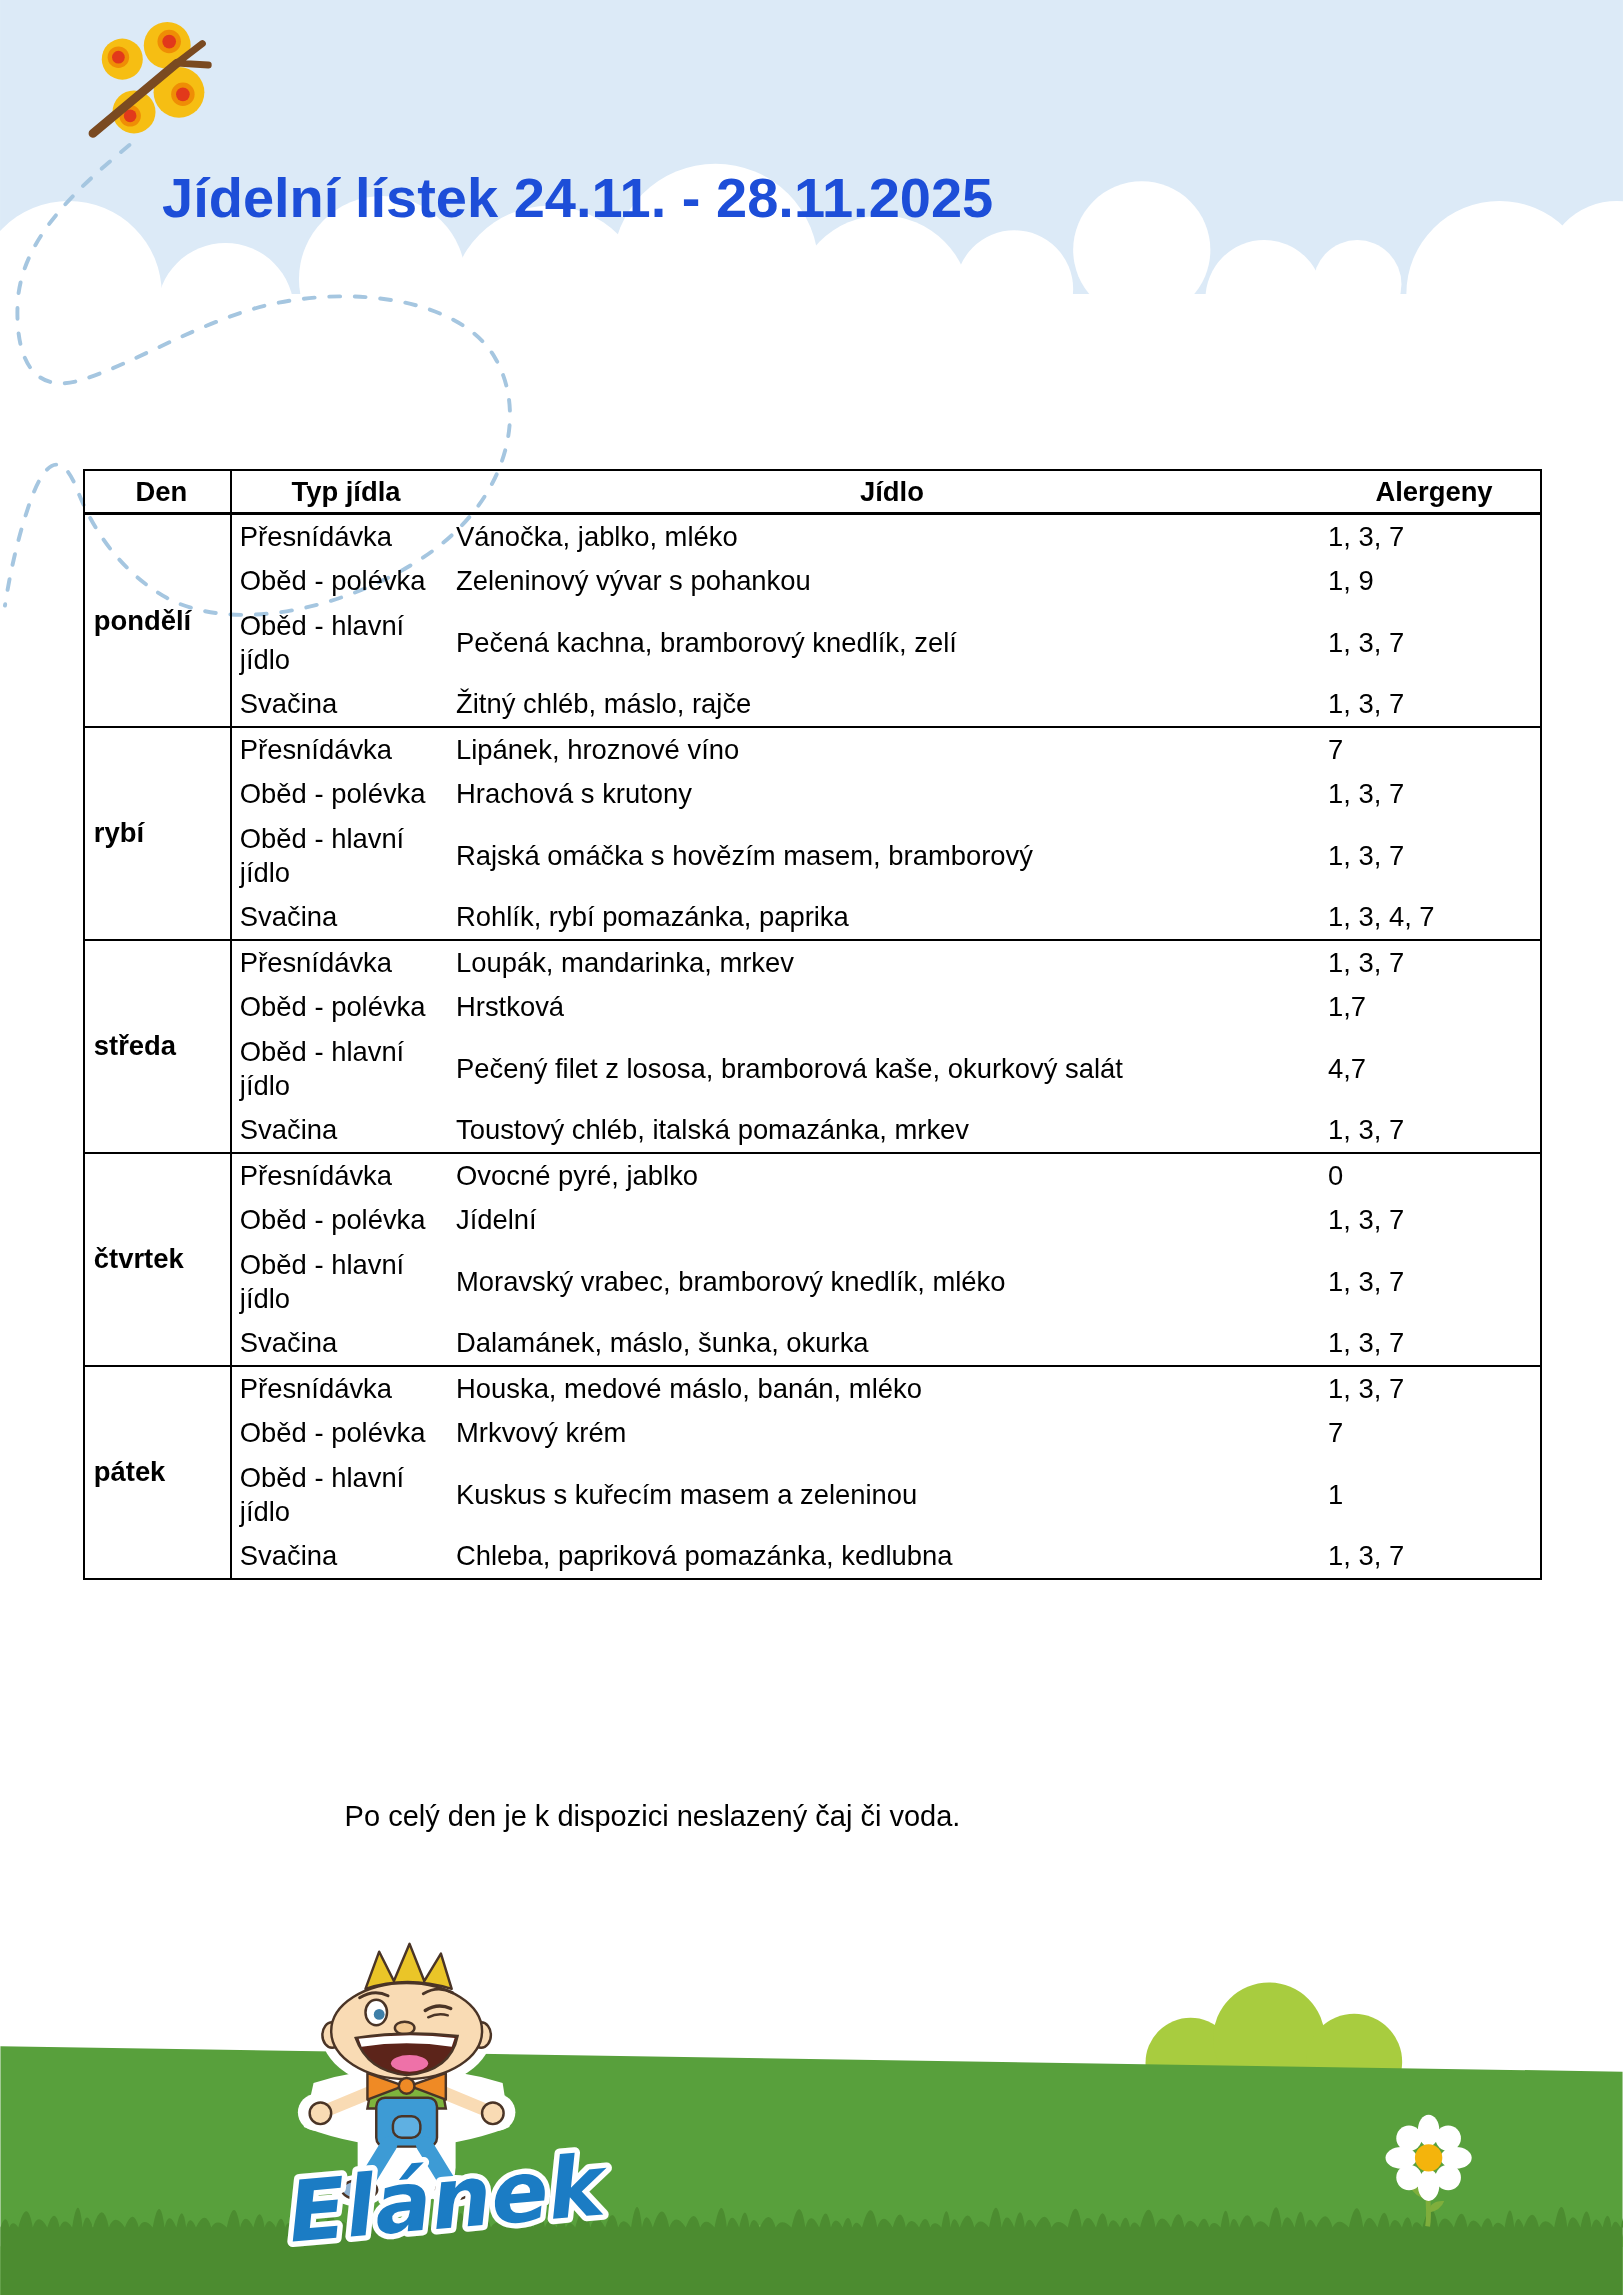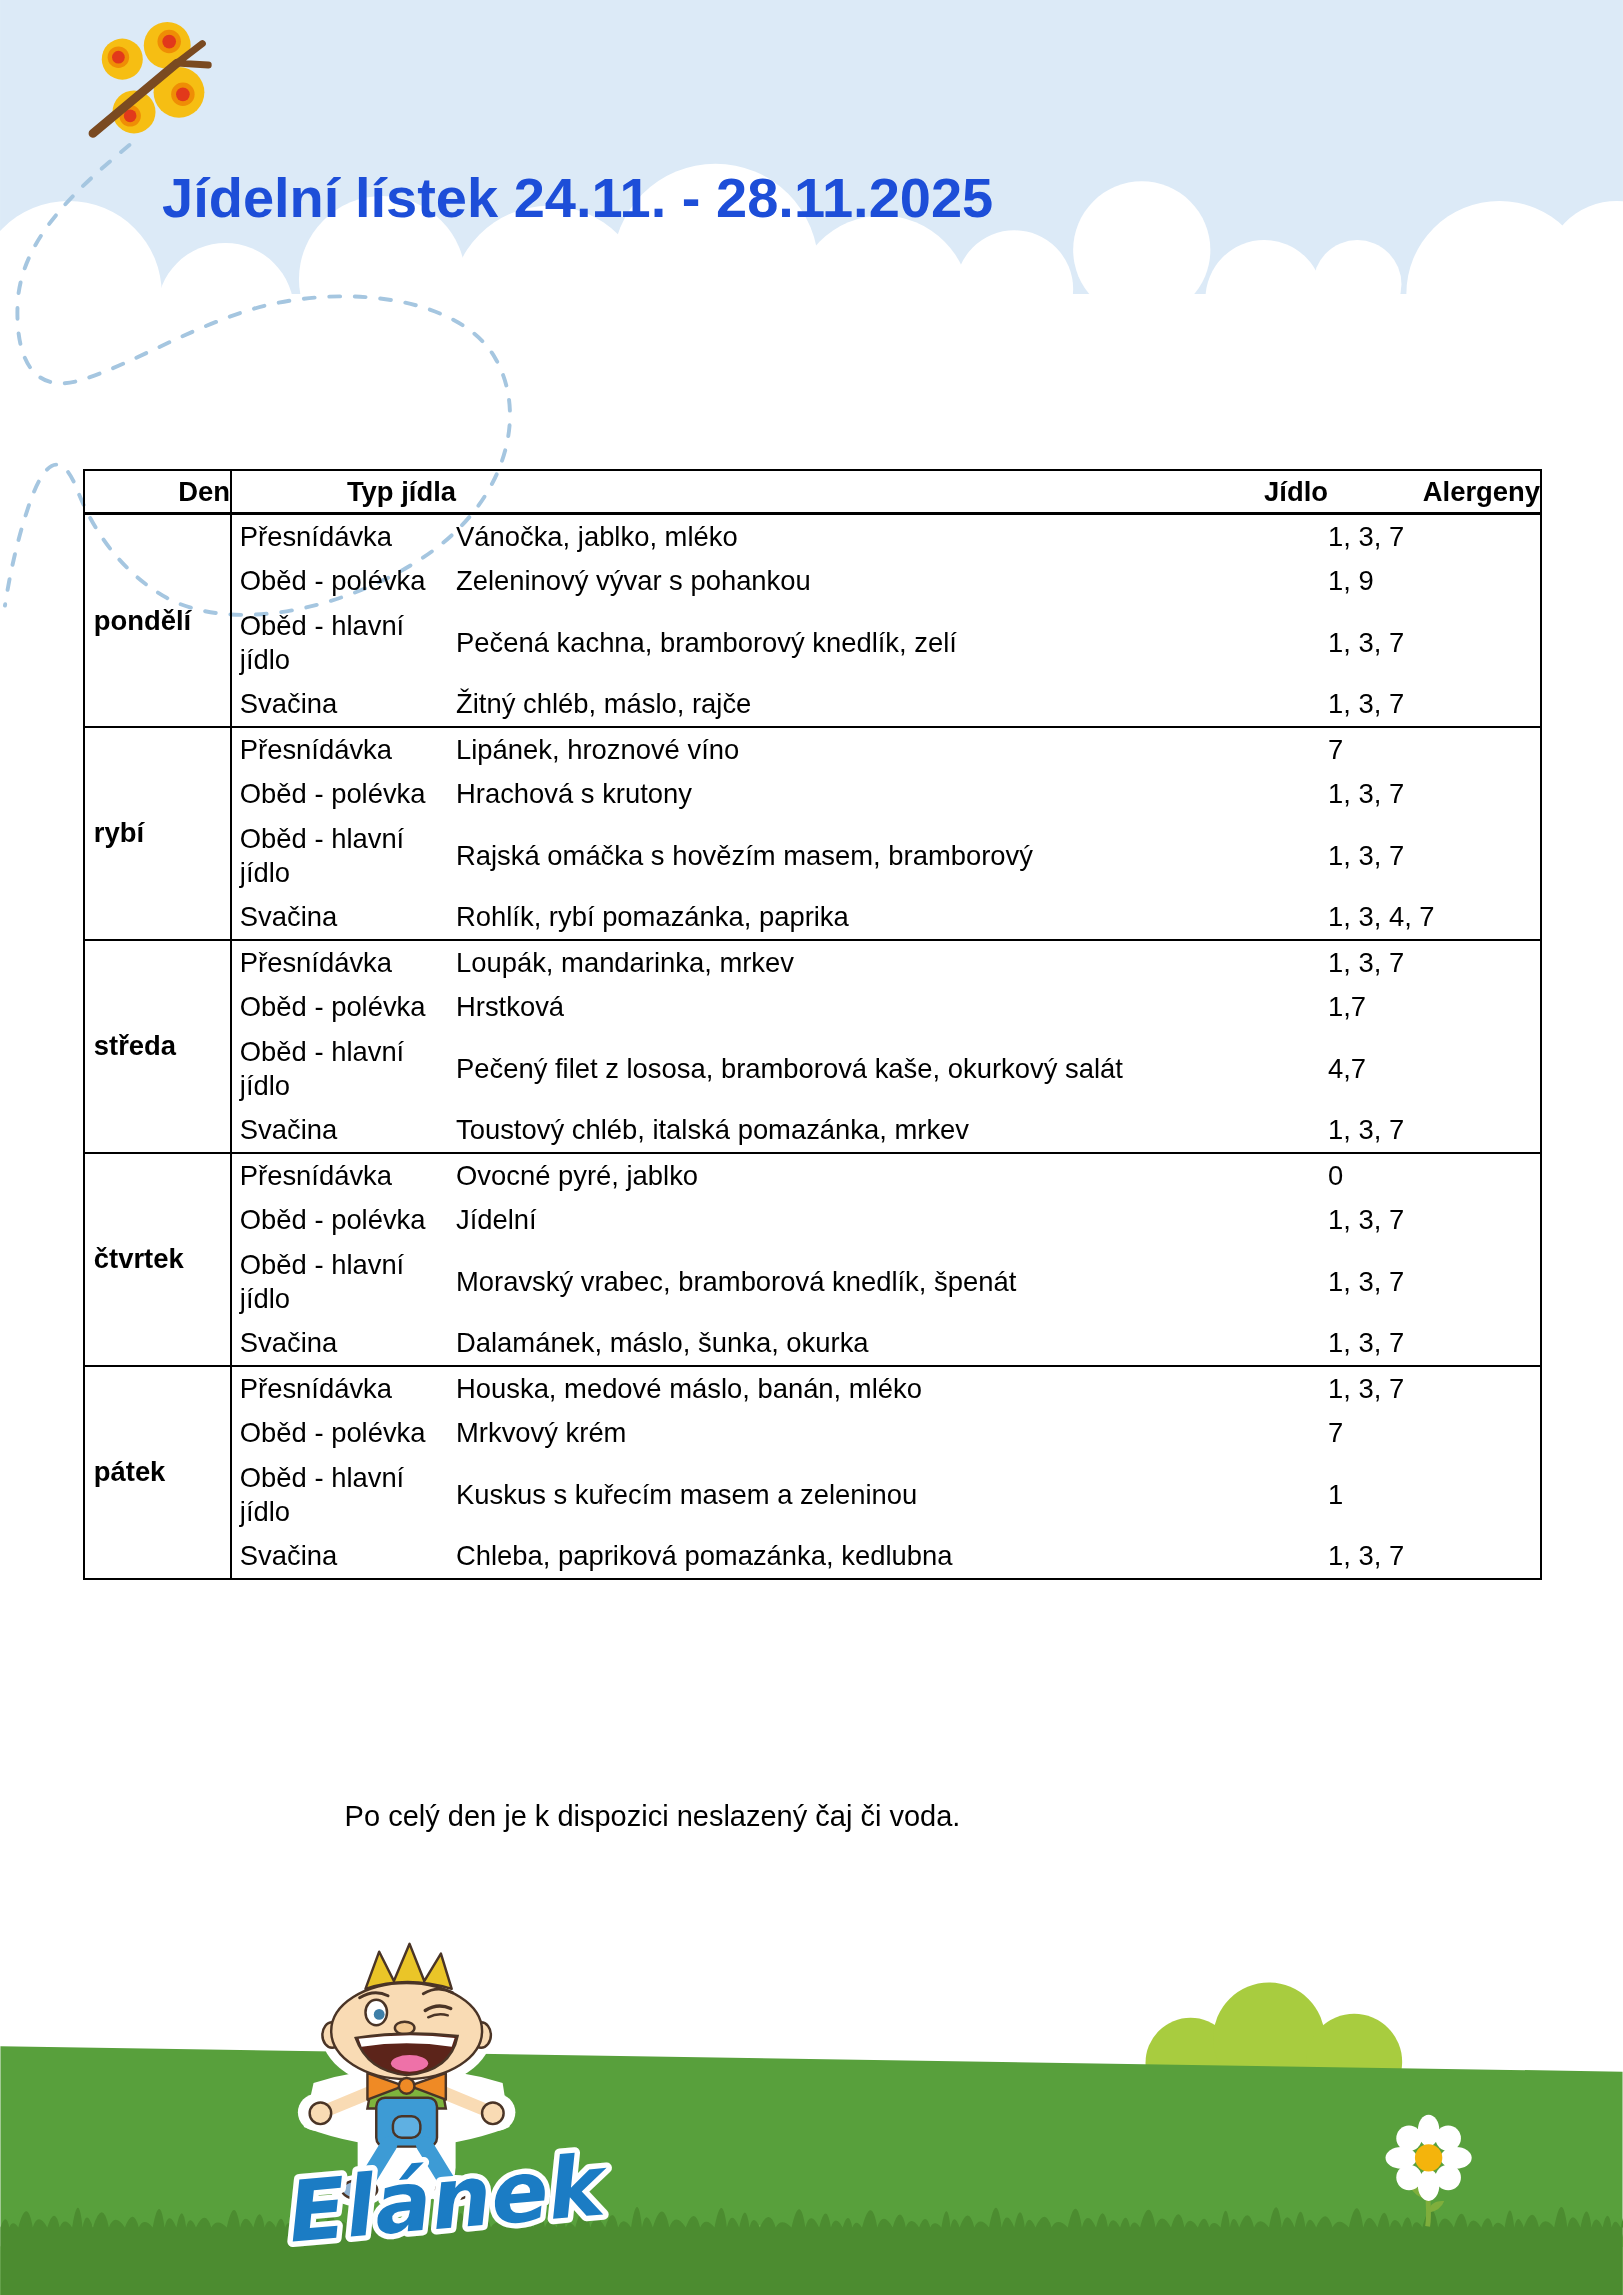--- a/index.html
+++ b/index.html
@@ -19,21 +19,21 @@
     position:absolute;left:83px;top:469px;width:1457px;
     border-collapse:collapse;table-layout:fixed;
     font-size:27.4px;line-height:1.22;
     border:2.9px solid #000;
   }
   table.menu col.c-den{width:147px;}
   table.menu col.c-typ{width:225px;}
   table.menu col.c-jidlo{width:872px;}
   table.menu col.c-alerg{width:213px;}
   table.menu thead th{
-    font-weight:bold;text-align:right;height:41px;
+    font-weight:bold;text-align:center;height:41px;
     border-bottom:3.9px solid #000;padding:0;vertical-align:middle;
   }
   table.menu thead th.h-den{padding-left:7.8px;border-right:2.9px solid #000;}
   table.menu thead th.h-typ{padding-left:4px;}
   table.menu tbody{border-top:2px solid #000;}
   table.menu td{padding:0;vertical-align:middle;}
   table.menu td.den{
     font-weight:bold;padding-left:8.8px;border-right:2.9px solid #000;vertical-align:middle;
   }
   table.menu td.typ{padding-left:7.8px;padding-right:5.9px;}
@@ -198,21 +198,21 @@
         <td class="jidlo">Ovocné pyré, jablko</td>
         <td class="alerg">0</td>
       </tr>
       <tr class="normal">
         <td class="typ">Oběd - polévka</td>
         <td class="jidlo">Jídelní</td>
         <td class="alerg">1, 3, 7</td>
       </tr>
       <tr class="tall">
         <td class="typ">Oběd - hlavní jídlo</td>
-        <td class="jidlo">Moravský vrabec, bramborová knedlík, špenát</td>
+        <td class="jidlo">Moravský vrabec, bramborový knedlík, mléko</td>
         <td class="alerg">1, 3, 7</td>
       </tr>
       <tr class="normal">
         <td class="typ">Svačina</td>
         <td class="jidlo">Dalamánek, máslo, šunka, okurka</td>
         <td class="alerg">1, 3, 7</td>
       </tr>
     </tbody>
     <tbody>
       <tr class="normal">

